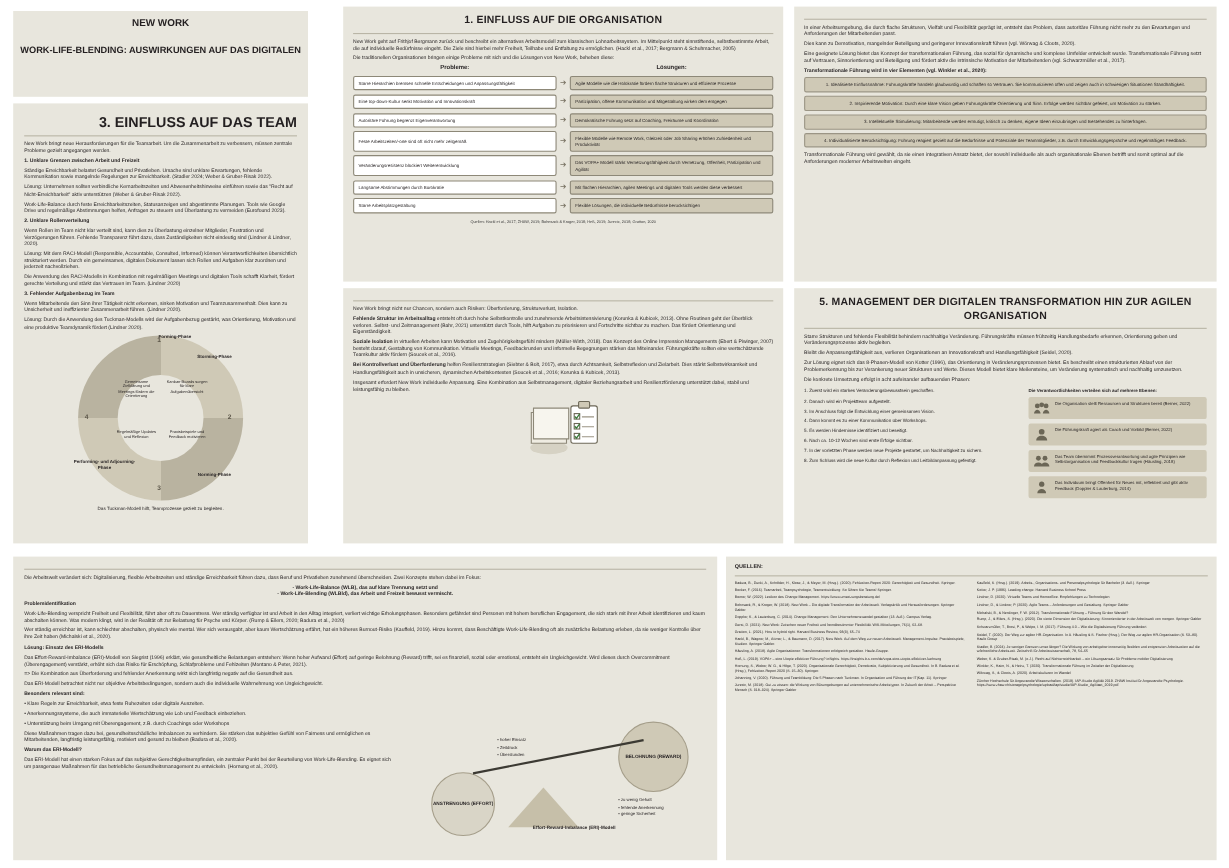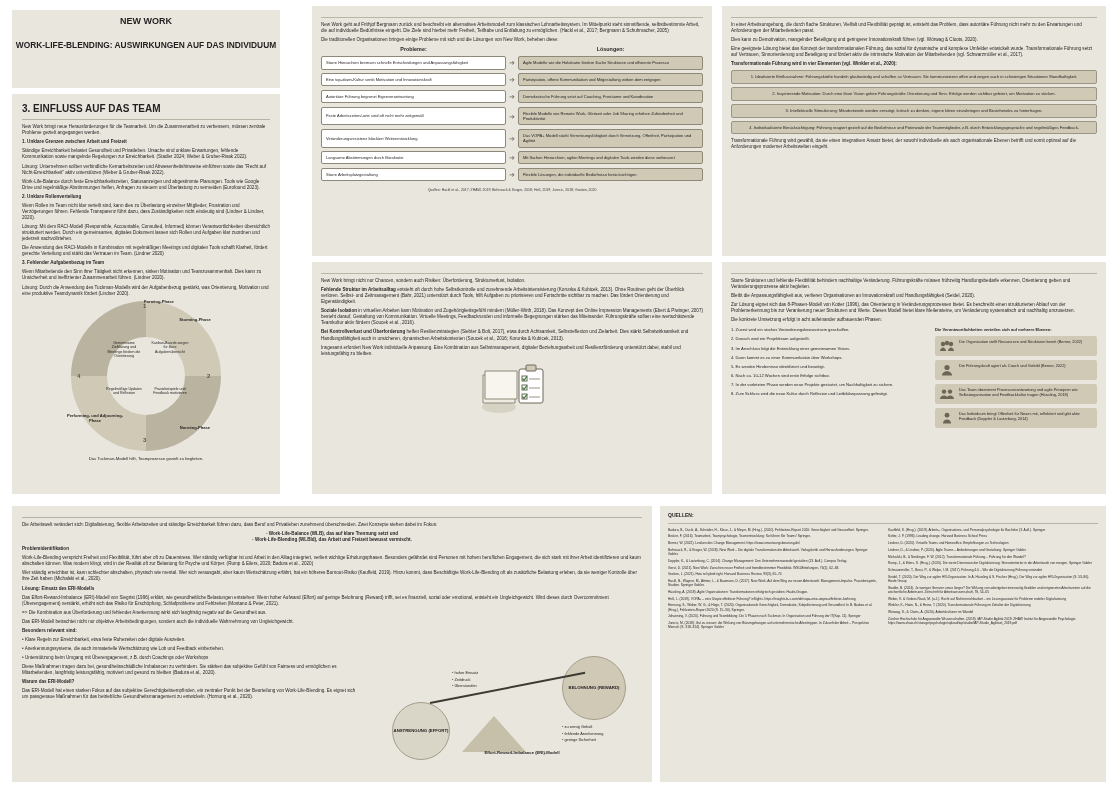--- a/index.html
+++ b/index.html
@@ -9,21 +9,21 @@
     font-family:"Liberation Sans", sans-serif;
     color:#231f20;
     font-size:4.6px;
     line-height:1.32;
     overflow:hidden;
   }
   .page{position:relative;width:1117px;height:789px;}
   .panel{position:absolute;box-sizing:border-box;}
   .beige{background:#e8e6dd;}
   .h-title{font-size:9.5px;font-weight:bold;text-align:center;letter-spacing:.2px;}
-  .h-title2{font-size:10px;font-weight:bold;text-align:left;}
+  .h-title2{font-size:13px;font-weight:bold;text-align:right;}
   p{margin:0 0 3px 0;}
   .b{font-weight:bold;}
   .small{font-size:4.2px;}
   .src{font-size:3.5px;text-align:center;color:#3a3a3a;margin-top:3px;}
   .hr{height:1px;background:#b9b5a6;margin:4px 0;}
   
   #hdr{left:12px;top:10px;width:268px;height:78px;}
   #hdr .nw{font-size:9px;font-weight:bold;text-align:center;margin-top:6px;}
   #hdr .sub{font-size:8.4px;font-weight:bold;text-align:center;margin-top:12px;line-height:1.3;}
   
@@ -78,21 +78,21 @@
   .bullets div{margin-bottom:1.5px;}
   .clip{width:66px;height:56px;}
 </style>
 </head>
 <body>
 
 <div class="page">
 
   <div class="panel beige" id="hdr">
     <div class="nw">NEW WORK</div>
-    <div class="sub">WORK-LIFE-BLENDING: AUSWIRKUNGEN AUF DAS INDIVIDUUM</div>
+    <div class="sub">WORK-LIFE-BLENDING: AUSWIRKUNGEN AUF DAS DIGITALEN</div>
   </div>
 
   <div class="panel beige" id="p3">
     <div class="h-title2">3. EINFLUSS AUF DAS TEAM</div>
     <div class="hr"></div>
     <p>New Work bringt neue Herausforderungen für die Teamarbeit. Um die Zusammenarbeit zu verbessern, müssen zentrale Probleme gezielt angegangen werden.</p>
     <p class="b">1. Unklare Grenzen zwischen Arbeit und Freizeit</p>
     <p>Ständige Erreichbarkeit belastet Gesundheit und Privatleben. Ursache sind unklare Erwartungen, fehlende Kommunikation sowie mangelnde Regelungen zur Erreichbarkeit. (Stadler 2024; Weber &amp; Gruber-Risak 2022).</p>
     <p>Lösung: Unternehmen sollten verbindliche Kernarbeitszeiten und Abwesenheitshinweise einführen sowie das "Recht auf Nicht-Erreichbarkeit" aktiv unterstützen (Weber &amp; Gruber-Risak 2022).</p>
     <p>Work-Life-Balance durch feste Erreichbarkeitszeiten, Statusanzeigen und abgestimmte Planungen. Tools wie Google Drive und regelmäßige Abstimmungen helfen, Anfragen zu steuern und Überlastung zu vermeiden (Eurofound 2023).</p>
@@ -117,20 +117,21 @@
       <div class="tnum" style="left:6px;top:72px;">4</div>
       <div class="tinner" style="top:40px;left:34px;width:38px;">Gemeinsame Zielklärung und Meetings fördern die Orientierung</div>
       <div class="tinner" style="top:40px;left:80px;width:38px;">Kanban-Boards sorgen für klare Aufgabenübersicht</div>
       <div class="tinner" style="top:86px;left:80px;width:38px;">Praxisbeispiele und Feedback motivieren</div>
       <div class="tinner" style="top:86px;left:34px;width:38px;">Regelmäßige Updates und Reflexion</div>
     </div>
     <p class="small" style="text-align:center;margin-top:5px;">Das Tuckman-Modell hilft, Teamprozesse gezielt zu begleiten.</p>
   </div>
 
   <div class="panel beige" id="p1">
+    <div class="h-title">1. EINFLUSS AUF DIE ORGANISATION</div>
     <div class="hr"></div>
     <p>New Work geht auf Frithjof Bergmann zurück und beschreibt ein alternatives Arbeitsmodell zum klassischen Lohnarbeitssystem. Im Mittelpunkt steht sinnstiftende, selbstbestimmte Arbeit, die auf individuelle Bedürfnisse eingeht. Die Ziele sind hierbei mehr Freiheit, Teilhabe und Entfaltung zu ermöglichen. (Hackl et al., 2017; Bergmann &amp; Schuhmacher, 2005)</p>
     <p>Die traditionellen Organisationen bringen einige Probleme mit sich und die Lösungen von New Work, beheben diese:</p>
     <div style="display:flex;gap:12px;margin-top:2px;">
       <div style="flex:1;" class="colhead">Probleme:</div>
       <div style="flex:1;" class="colhead">Lösungen:</div>
     </div>
     <div class="pairs">
       <div class="pair">
         <div class="lb">Starre Hierarchien bremsen schnelle Entscheidungen und Anpassungsfähigkeit</div>
@@ -210,20 +211,21 @@
         <path d="M43.5 24.5 l1.5 1.8 3-4" stroke="#3b7a3b" fill="none" stroke-width="1.2"></path>
         <path d="M43.5 33.5 l1.5 1.8 3-4" stroke="#3b7a3b" fill="none" stroke-width="1.2"></path>
         <line x1="50" y1="16" x2="61" y2="16" stroke="#9b9585"></line>
         <line x1="50" y1="25" x2="61" y2="25" stroke="#9b9585"></line>
         <line x1="50" y1="34" x2="61" y2="34" stroke="#9b9585"></line>
       </svg>
     </div>
   </div>
 
   <div class="panel beige" id="p5">
+    <div class="h-title">5. MANAGEMENT DER DIGITALEN TRANSFORMATION HIN ZUR AGILEN ORGANISATION</div>
     <div class="hr"></div>
     <p>Starre Strukturen und fehlende Flexibilität behindern nachhaltige Veränderung. Führungskräfte müssen frühzeitig Handlungsbedarfe erkennen, Orientierung geben und Veränderungsprozesse aktiv begleiten.</p>
     <p>Bleibt die Anpassungsfähigkeit aus, verlieren Organisationen an Innovationskraft und Handlungsfähigkeit (Seidel, 2020).</p>
     <p>Zur Lösung eignet sich das 8-Phasen-Modell von Kotter (1996), das Orientierung in Veränderungsprozessen bietet. Es beschreibt einen strukturierten Ablauf von der Problemerkennung bis zur Verankerung neuer Strukturen und Werte. Dieses Modell bietet klare Meilensteine, um Veränderung systematisch und nachhaltig umzusetzen.</p>
     <p>Die konkrete Umsetzung erfolgt in acht aufeinander aufbauenden Phasen:</p>
     <div class="p5wrap">
       <div class="p5left steps">
         <div>1. Zuerst wird ein starkes Veränderungsbewusstsein geschaffen.</div>
         <div>2. Danach wird ein Projektteam aufgestellt.</div>
         <div>3. Im Anschluss folgt die Entwicklung einer gemeinsamen Vision.</div>

